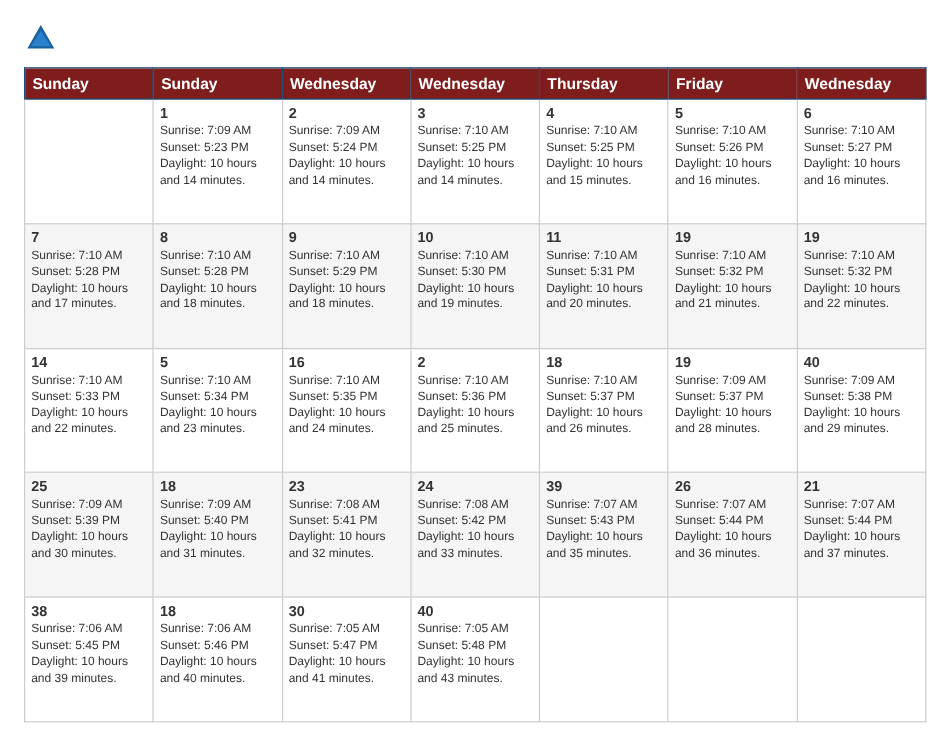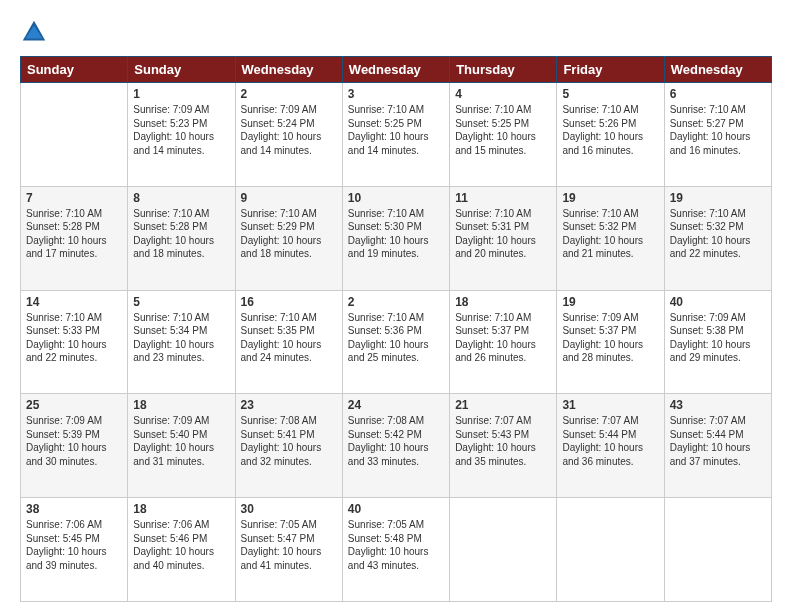--- a/index.html
+++ b/index.html
@@ -303,35 +303,35 @@
 and 32 minutes.</div>
           </td>
           <td>
             <span class="day-num">24</span>
             <div class="day-info" style="white-space: pre-line;">Sunrise: 7:08 AM
 Sunset: 5:42 PM
 Daylight: 10 hours
 and 33 minutes.</div>
           </td>
           <td>
-            <span class="day-num">21</span>
+            <span class="day-num">39</span>
             <div class="day-info" style="white-space: pre-line;">Sunrise: 7:07 AM
 Sunset: 5:43 PM
 Daylight: 10 hours
 and 35 minutes.</div>
           </td>
           <td>
-            <span class="day-num">31</span>
+            <span class="day-num">26</span>
             <div class="day-info" style="white-space: pre-line;">Sunrise: 7:07 AM
 Sunset: 5:44 PM
 Daylight: 10 hours
 and 36 minutes.</div>
           </td>
           <td>
-            <span class="day-num">43</span>
+            <span class="day-num">21</span>
             <div class="day-info" style="white-space: pre-line;">Sunrise: 7:07 AM
 Sunset: 5:44 PM
 Daylight: 10 hours
 and 37 minutes.</div>
           </td>
         </tr>
         <tr class="row-white">
           <td>
             <span class="day-num">38</span>
             <div class="day-info" style="white-space: pre-line;">Sunrise: 7:06 AM

